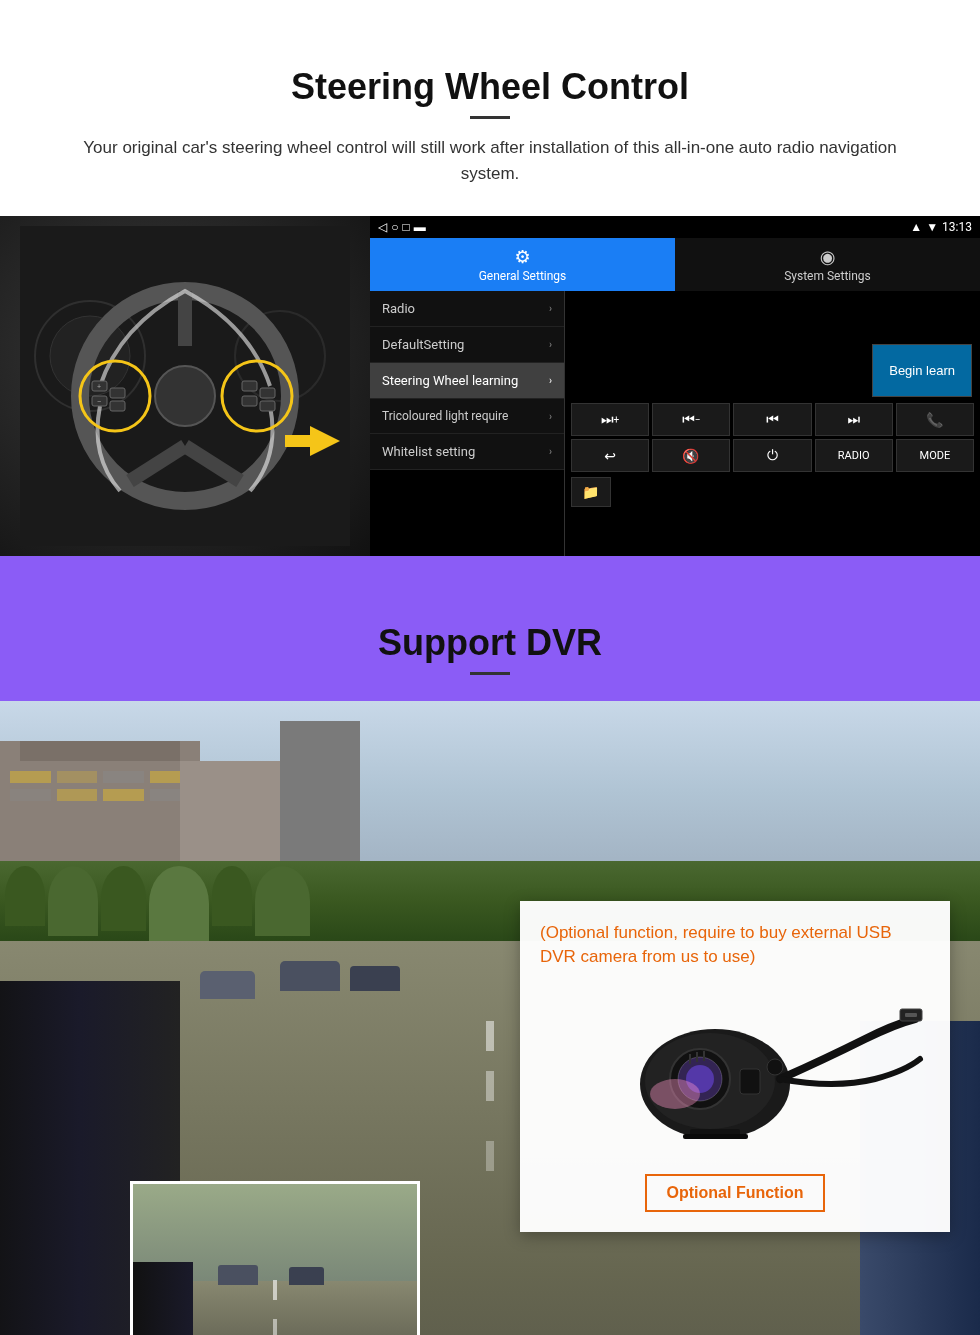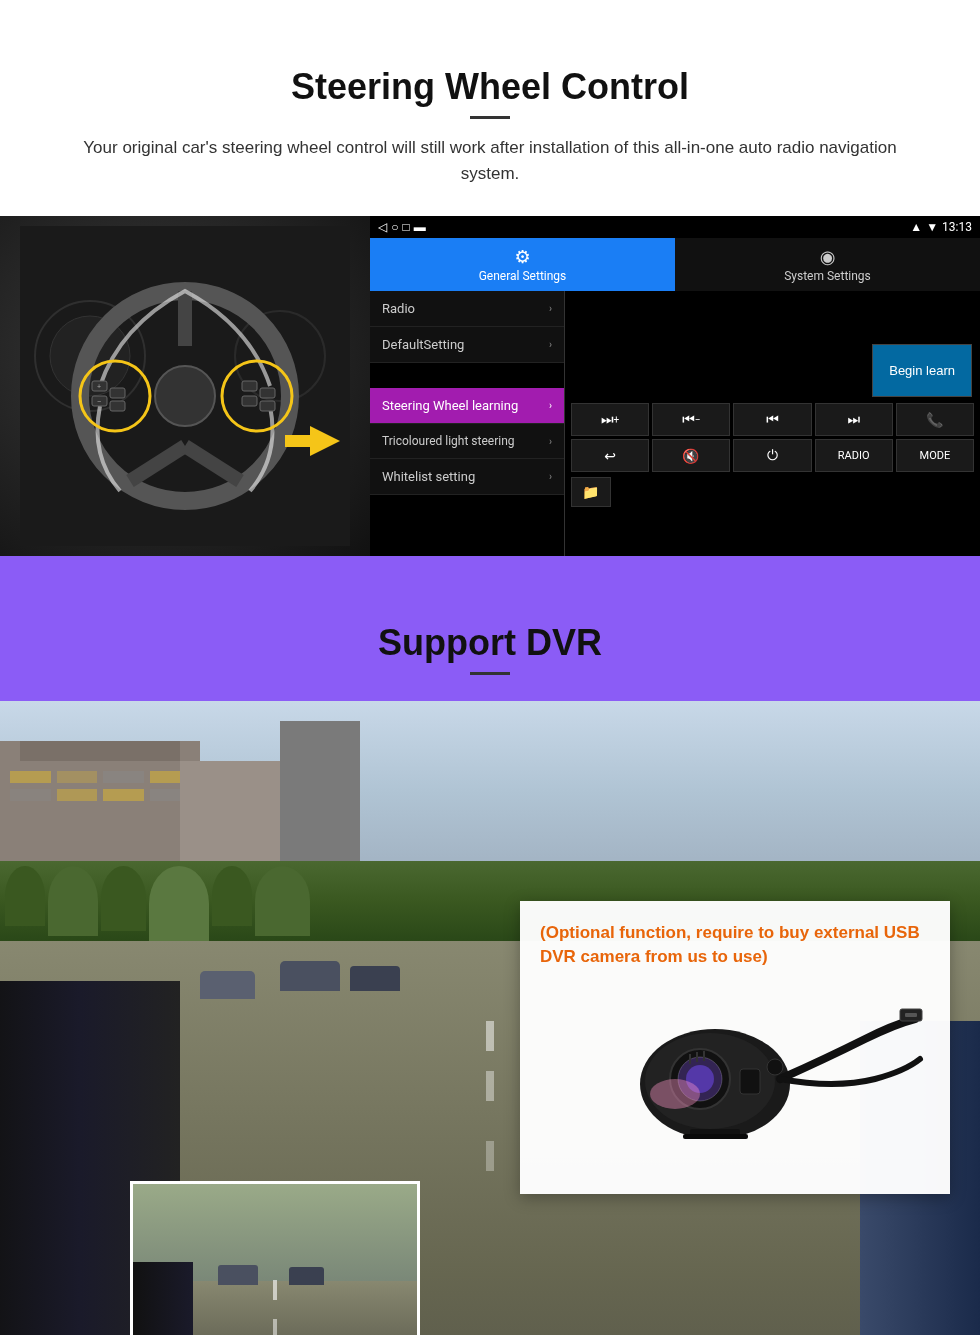--- a/index.html
+++ b/index.html
@@ -123,23 +123,22 @@
       color: #ccc;
       font-size: 13px;
       padding: 10px 12px;
       border-bottom: 1px solid #222;
       display: flex;
       align-items: center;
       justify-content: space-between;
       background: #111;
     }
     .menu-item.active {
-      background: #a21caf;
+      background: #404040;
       color: #fff;
-      margin-top: 25px;
     }
     .menu-item .chevron {
       font-size: 10px;
       color: #888;
     }
     .menu-item.active .chevron {
       color: #fff;
     }
     .menu-right {
       flex: 1;
@@ -200,21 +199,21 @@
       top: 200px;
       right: 30px;
       width: 430px;
       background: rgba(255,255,255,0.97);
       padding: 20px;
       box-shadow: 0 4px 15px rgba(0,0,0,0.3);
     }
     .dvr-optional-text {
       color: #e8650a;
       font-size: 17px;
-      font-weight: bold;
+      font-weight: normal;
       line-height: 1.4;
       margin-bottom: 10px;
     }
     .dvr-description {
       color: #333;
       font-size: 15px;
       line-height: 1.5;
       margin-bottom: 15px;
     }
     .dvr-camera-img {
@@ -356,21 +355,21 @@
           </div>
           <div class="menu-item">
             <span>DefaultSetting</span>
             <span class="chevron">›</span>
           </div>
           <div class="menu-item active">
             <span>Steering Wheel learning</span>
             <span class="chevron">›</span>
           </div>
           <div class="menu-item">
-            <span style="font-size:12px; text-align:center; display:block;">Tricoloured light steering</span>
+            <span style="font-size:12px; text-align:center; display:block;">Tricoloured light require</span>
             <span class="chevron">›</span>
           </div>
           <div class="menu-item">
             <span>Whitelist setting</span>
             <span class="chevron">›</span>
           </div>
         </div>
 
         <div class="menu-right">
 
@@ -490,20 +489,25 @@
           <circle cx="230" cy="88" r="8" fill="#111" stroke="#333"></circle>
 
           <line x1="145" y1="75" x2="145" y2="85" stroke="#333" stroke-width="2"></line>
           <line x1="152" y1="73" x2="152" y2="83" stroke="#333" stroke-width="2"></line>
           <line x1="159" y1="72" x2="159" y2="82" stroke="#333" stroke-width="2"></line>
 
           <ellipse cx="130" cy="115" rx="25" ry="15" fill="rgba(255,150,200,0.4)"></ellipse>
         </svg>
       </div>
 
+      <div style="display:flex; justify-content:center;">
+        <div class="optional-function-badge">
+          <span>Optional Function</span>
+        </div>
+      </div>
     </div>
 
     <div class="dvr-snapshot">
       <div class="dvr-snapshot-inner">
 
         <div style="position:absolute; top:0; left:0; right:0; height:50%; background: linear-gradient(to bottom, #9aaa88, #7a8878);"></div>
         <div style="position:absolute; bottom:0; left:0; right:0; height:50%; background: linear-gradient(to bottom, #888870, #555548);"></div>
 
         <div style="position:absolute; bottom:40%; left:50%; transform:translateX(-50%); width:4px; height:20px; background:#fff; opacity:0.6;"></div>
         <div style="position:absolute; bottom:20%; left:50%; transform:translateX(-50%); width:4px; height:20px; background:#fff; opacity:0.5;"></div>

